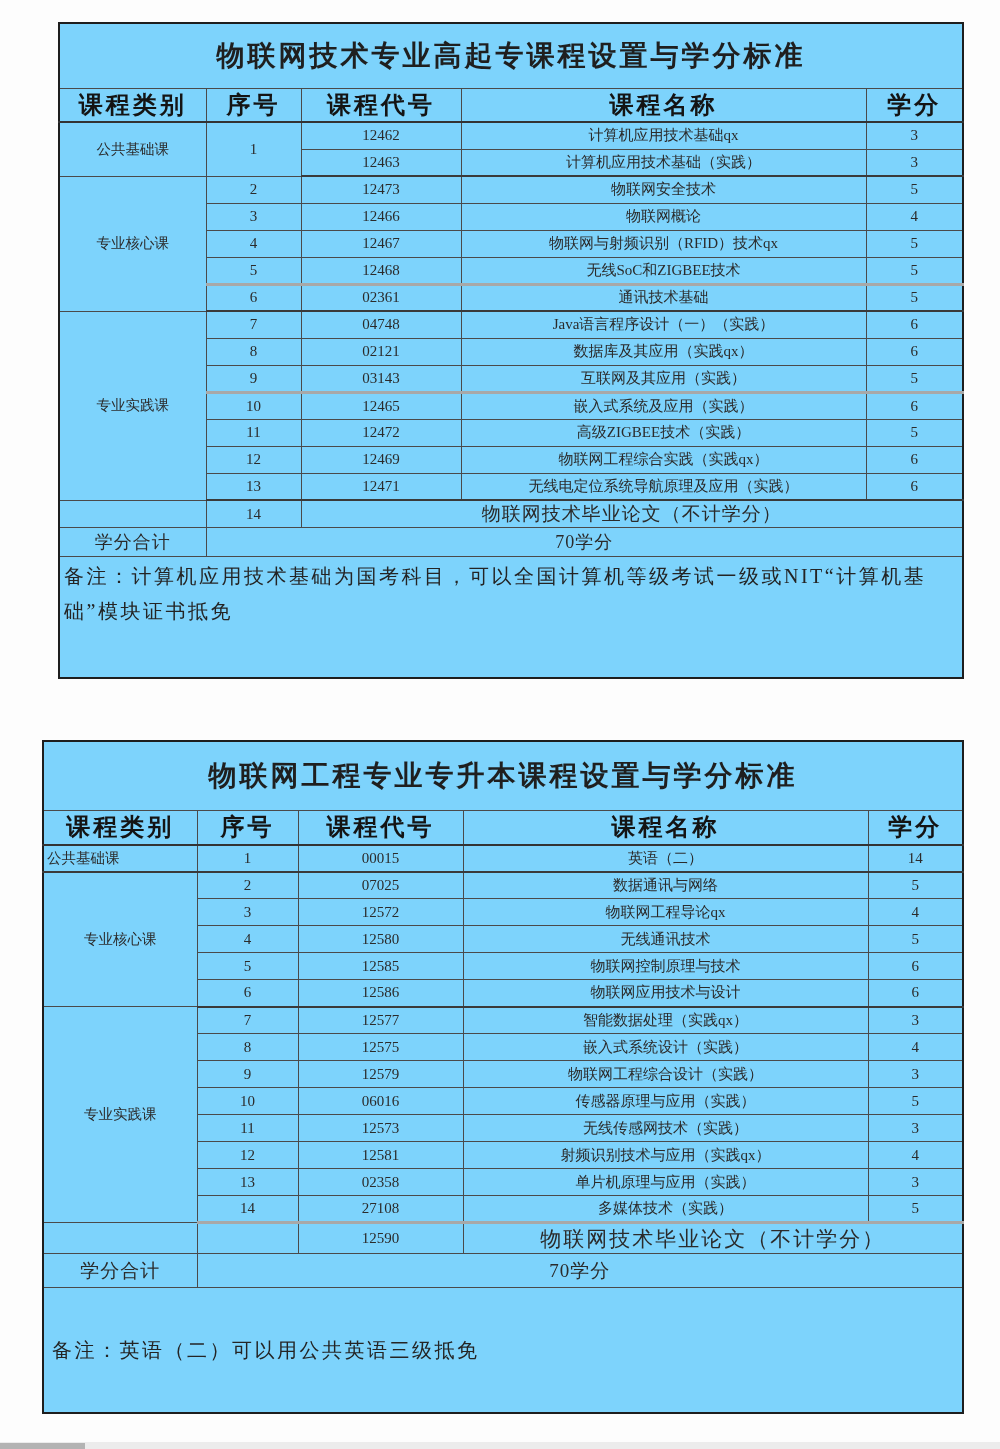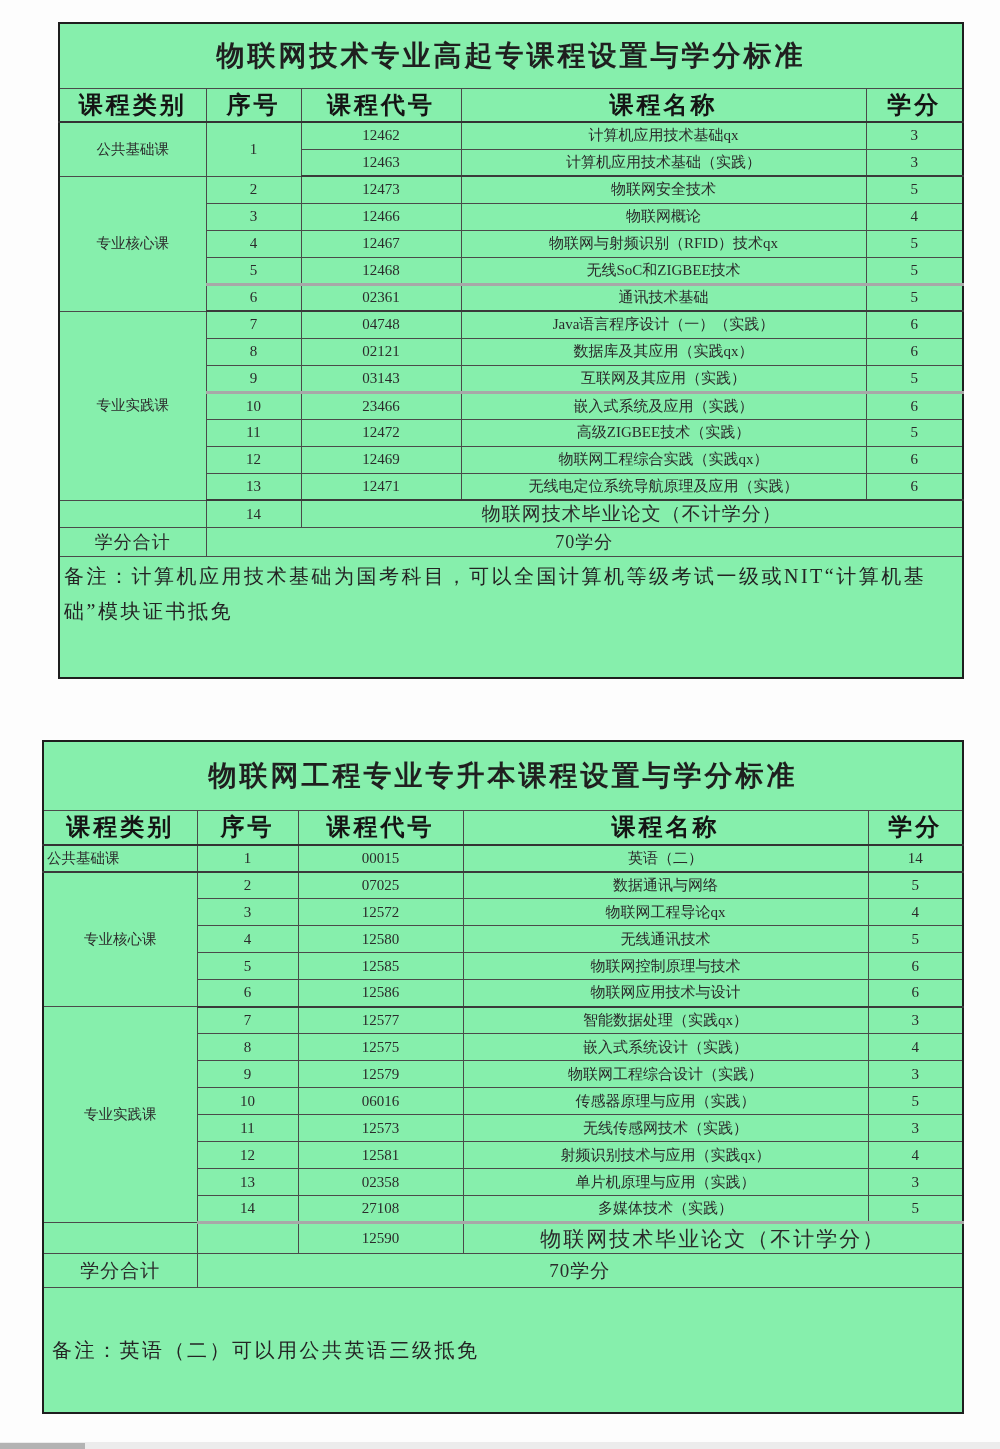--- a/index.html
+++ b/index.html
@@ -4,21 +4,21 @@
 <style>
   html,body{margin:0;padding:0;}
   body{
     width:1000px;height:1449px;position:relative;
     background:#fdfdfd;color:#262626;
     font-family:"Liberation Serif","DejaVu Serif",serif;
     overflow:hidden;
   }
   table{
     position:absolute;border-collapse:collapse;table-layout:fixed;
-    border:2px solid #1e1e1e;background:#86efac;
+    border:2px solid #1e1e1e;background:#7dd3fc;
   }
   #t1{left:58px;top:22px;width:904px;}
   #t2{left:42px;top:740px;width:920px;}
   td,th{
     border:1px solid #4a4a4a;text-align:center;vertical-align:middle;
     padding:0 2px;overflow:hidden;white-space:nowrap;
     font-size:15px;color:#2b2b2b;font-weight:normal;
   }
   .title-cell{
     font-size:28px;font-weight:bold;letter-spacing:3px;color:#1f1f1f;
@@ -138,21 +138,21 @@
         <td class="credit-cell">6</td>
       </tr>
       <tr class="course-row thick-line">
         <td class="seq-cell">9</td>
         <td class="code-cell">03143</td>
         <td class="name-cell">互联网及其应用（实践）</td>
         <td class="credit-cell">5</td>
       </tr>
       <tr class="course-row">
         <td class="seq-cell">10</td>
-        <td class="code-cell">23466</td>
+        <td class="code-cell">12465</td>
         <td class="name-cell">嵌入式系统及应用（实践）</td>
         <td class="credit-cell">6</td>
       </tr>
       <tr class="course-row">
         <td class="seq-cell">11</td>
         <td class="code-cell">12472</td>
         <td class="name-cell">高级ZIGBEE技术（实践）</td>
         <td class="credit-cell">5</td>
       </tr>
       <tr class="course-row">

